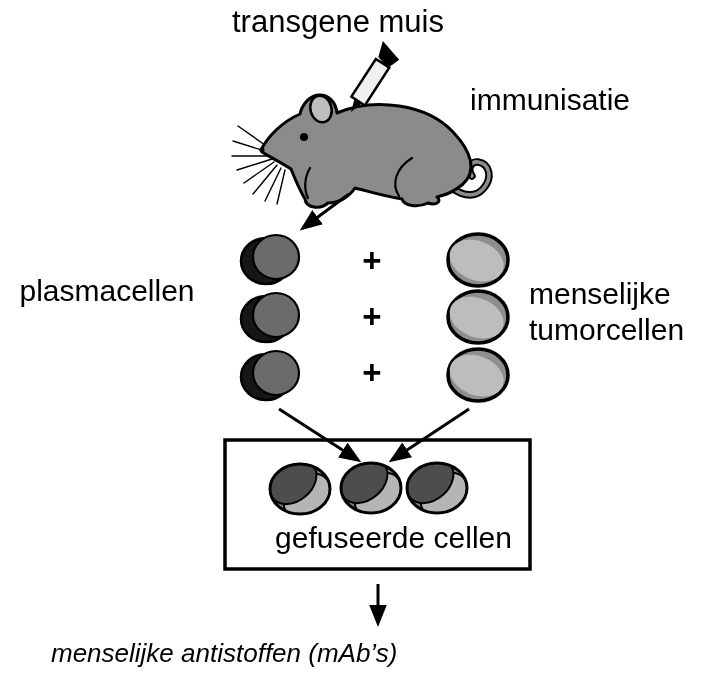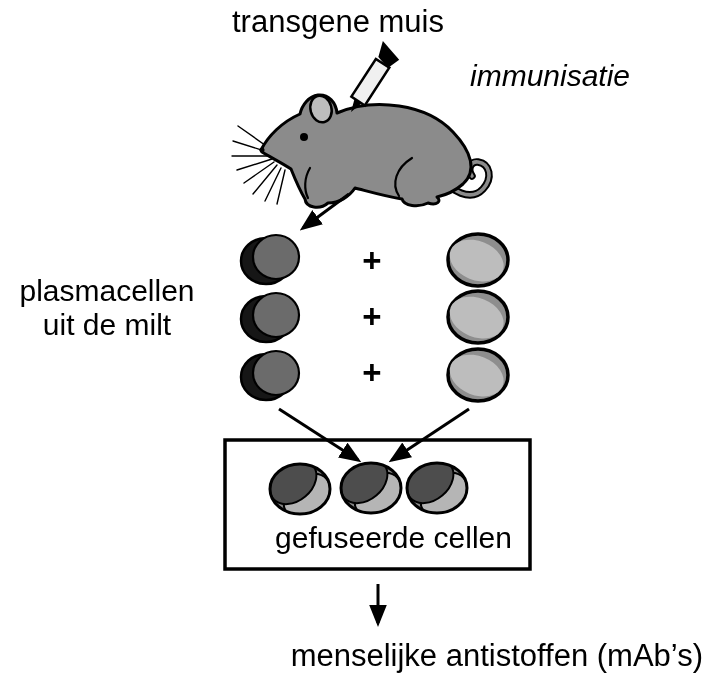--- a/index.html
+++ b/index.html
@@ -21,33 +21,33 @@
     width: 703px; height: 678px;
     z-index: 1;
   }
   .label {
     position: absolute;
     z-index: 2;
     color: var(--text, #000000);
     white-space: nowrap;
   }
   .title      { left: 232px; top: 4px;  width: 300px; font-size: 31px; }
-  .immun      { left: 470px; top: 59px; font-size: 30px; font-style: italic; }
+  .immun      { left: 470px; top: 83px; font-size: 30px; }
   .left-lab   { left: 6px;   top: 274px; width: 202px; text-align: center; font-size: 30px; line-height: 34px; }
   .right-lab  { left: 529px; top: 276px; font-size: 30px; line-height: 36px; }
   .plus {
     position: absolute; z-index: 2;
     left: 352px; width: 40px; text-align: center;
     font-size: 33px; font-weight: bold; line-height: 44px;
   }
   .plus.p1 { top: 239px; }
   .plus.p2 { top: 295px; }
   .plus.p3 { top: 351px; }
   .box-lab    { left: 224px; top: 521px; width: 339px; text-align: center; font-size: 30px; }
-  .out-lab    { left: 51px;  top: 638px; width: 652px; text-align: right; font-size: 31px; }
+  .out-lab    { left: 51px;  top: 638px; width: 652px; text-align: left; font-size: 26px; font-style: italic; }
   .mouse-body  { fill: var(--mouse-body, #8b8b8b); stroke: var(--outline, #000); stroke-width: 3; stroke-linejoin: round; }
   .mouse-ear   { fill: var(--mouse-ear, #bdbdbd); stroke: var(--outline, #000); stroke-width: 2.5; }
   .mouse-eye   { fill: var(--outline, #000); }
   .whisker     { stroke: var(--outline, #000); stroke-width: 1.4; fill: none; stroke-linecap: round; }
   .leg-line    { stroke: var(--outline, #000); stroke-width: 2.2; fill: none; stroke-linecap: round; }
   .tail-under  { stroke: var(--outline, #000); stroke-width: 7.5; fill: none; stroke-linecap: round; }
   .tail-over   { stroke: var(--mouse-body, #8b8b8b); stroke-width: 3.6; fill: none; stroke-linecap: round; }
   .syr-black   { fill: var(--outline, #000); }
   .syr-barrel  { fill: var(--syringe-barrel, #f0f0f0); stroke: var(--outline, #000); stroke-width: 2.5; }
   .arrow       { stroke: var(--outline, #000); stroke-width: 3; fill: none; }
@@ -164,25 +164,28 @@
 
     <line class="arrow" x1="378" y1="584" x2="378" y2="623" marker-end="url(#ah)"></line>
   </svg>
 
   <div class="label title">transgene muis</div>
 
   <div class="label immun">immunisatie</div>
 
   <div class="label left-lab">
     <div>plasmacellen</div>
-    <div>uit de milt</div>
   </div>
 
   <span class="plus p1">+</span>
   <span class="plus p2">+</span>
   <span class="plus p3">+</span>
 
+  <div class="label right-lab">
+    <div>menselijke</div>
+    <div>tumorcellen</div>
+  </div>
 
   <div class="label box-lab">gefuseerde cellen</div>
 
   <div class="label out-lab">menselijke antistoffen (mAb’s)</div>
 
 </div>
 
 </body></html>

